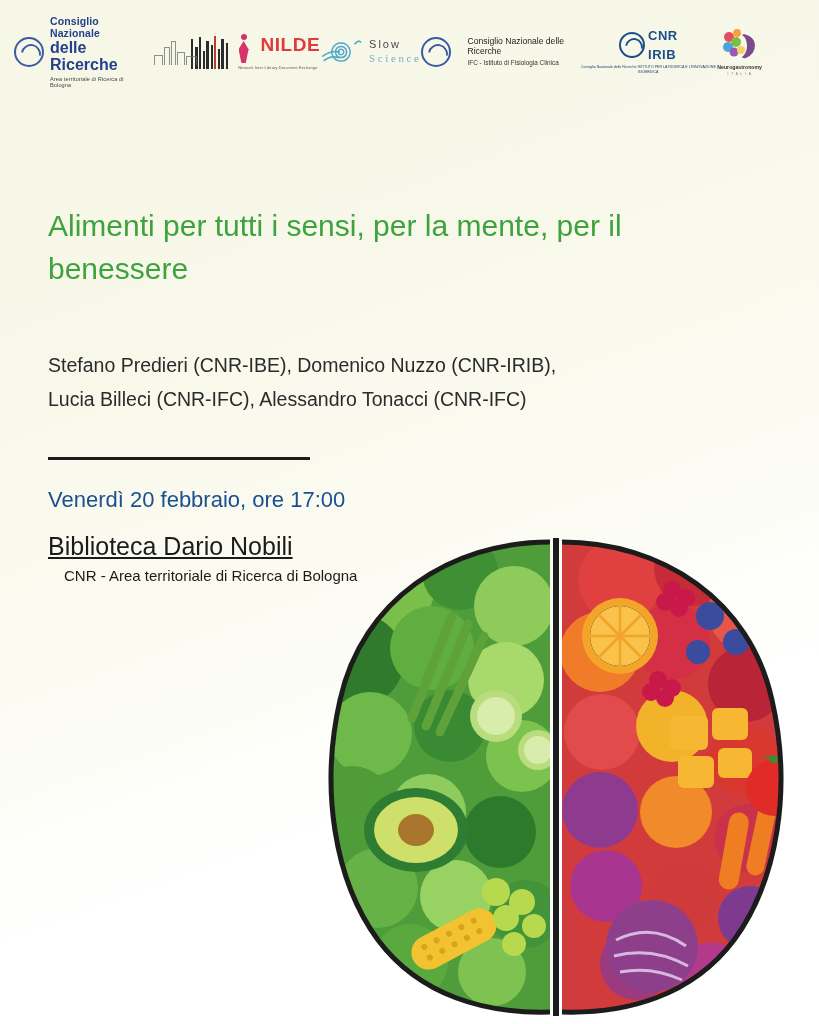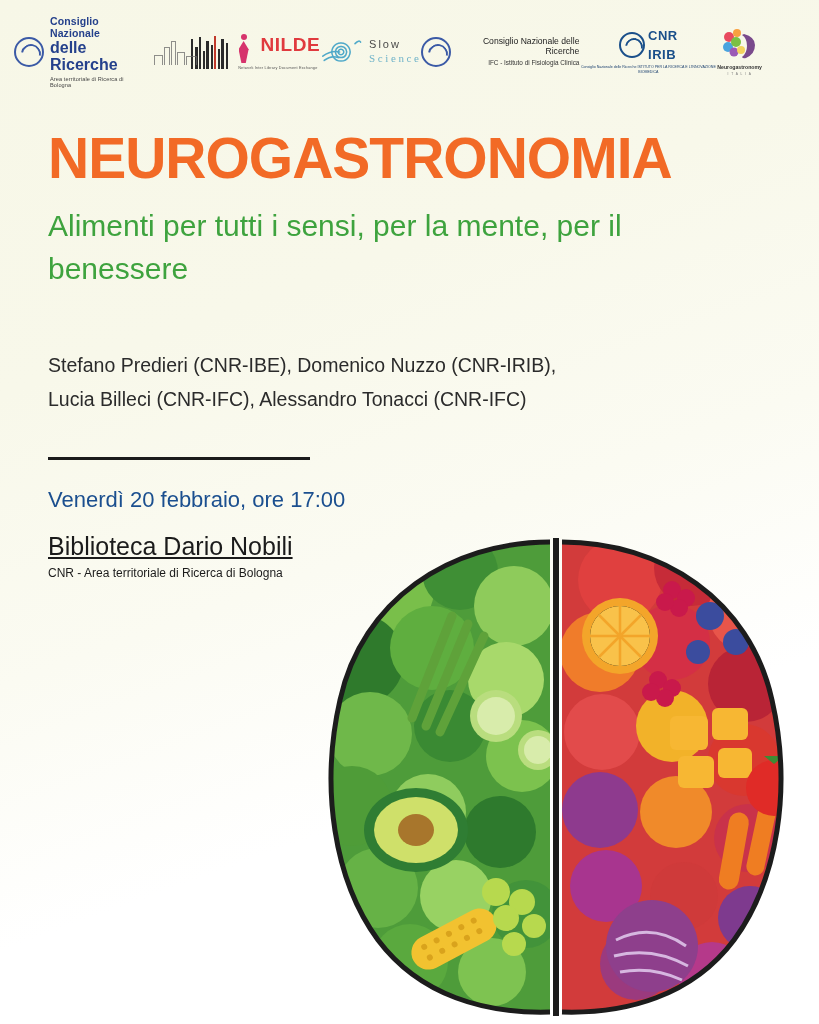--- a/index.html
+++ b/index.html
@@ -102,21 +102,21 @@
   .nilde-sub { font-size: 3.8px; color: #555; margin-top: 2px; letter-spacing: .2px; }
 
   
   .logo-slow { gap: 7px; }
   .slow-swirl { width: 42px; height: 34px; flex: none; }
   .slow-text { line-height: 1.25; }
   .slow-text .s1 { font-size: 11px; color: #4a4a4a; letter-spacing: 2px; }
   .slow-text .s2 { font-size: 11px; color: #6fb3c9; letter-spacing: 2.6px; font-family: Liberation Serif, serif; }
 
   
-  .logo-ifc { gap: 16px; text-align: right; }
+  .logo-ifc { gap: 16px; }
   .ifc-text { line-height: 1.15; }
   .ifc-text .t1 { font-size: 8.6px; color: #222; }
   .ifc-text .t2 { font-size: 6.4px; color: #333; margin-top: 2px; }
 
   
   .logo-irib { gap: 4px; flex-direction: column; align-items: center; }
   .irib-top { display: flex; align-items: center; gap: 3px; }
   .irib-mark {
     width: 26px; height: 26px;
     border: 2.2px solid #1a4f8a;
@@ -187,22 +187,22 @@
   }
   .venue {
     position: absolute;
     left: 48px; top: 532px;
     font-size: 25px;
     color: #1b1b1b;
     text-decoration: underline;
   }
   .addr {
     position: absolute;
-    left: 48px; top: 564px;
-    font-size: 12px;
+    left: 64px; top: 564px;
+    font-size: 15px;
     color: #1b1b1b;
     line-height: 1.6;
   }
 
   
   .brain-art {
     position: absolute;
     left: 300px;
     top: 520px;
     width: 512px;
@@ -302,21 +302,20 @@
           <circle cx="21" cy="22" r="4" fill="#f4d35e"></circle>
           <path d="M24 6 q11 3 11 11 q0 9 -9 13 q-3 1 -4 -1 q5 -4 5 -11 q0 -8 -5 -11 z" fill="#7a4a8c"></path>
         </g>
       </svg>
       <div class="neuro-name">Neurogastronomy</div>
       <div class="neuro-sub">I T A L I A</div>
     </div>
 
   </div>
 
-  <div class="title">NEUROGASTRONOMIA</div>
   <div class="subtitle">Alimenti per tutti i sensi, per la mente, per il benessere</div>
 
   <div class="authors">
     <div>Stefano Predieri (CNR-IBE), Domenico Nuzzo (CNR-IRIB),</div>
     <div>Lucia Billeci (CNR-IFC), Alessandro Tonacci (CNR-IFC)</div>
   </div>
 
   <div class="rule"></div>
 
   <div class="when">Venerdì 20 febbraio, ore 17:00</div>

